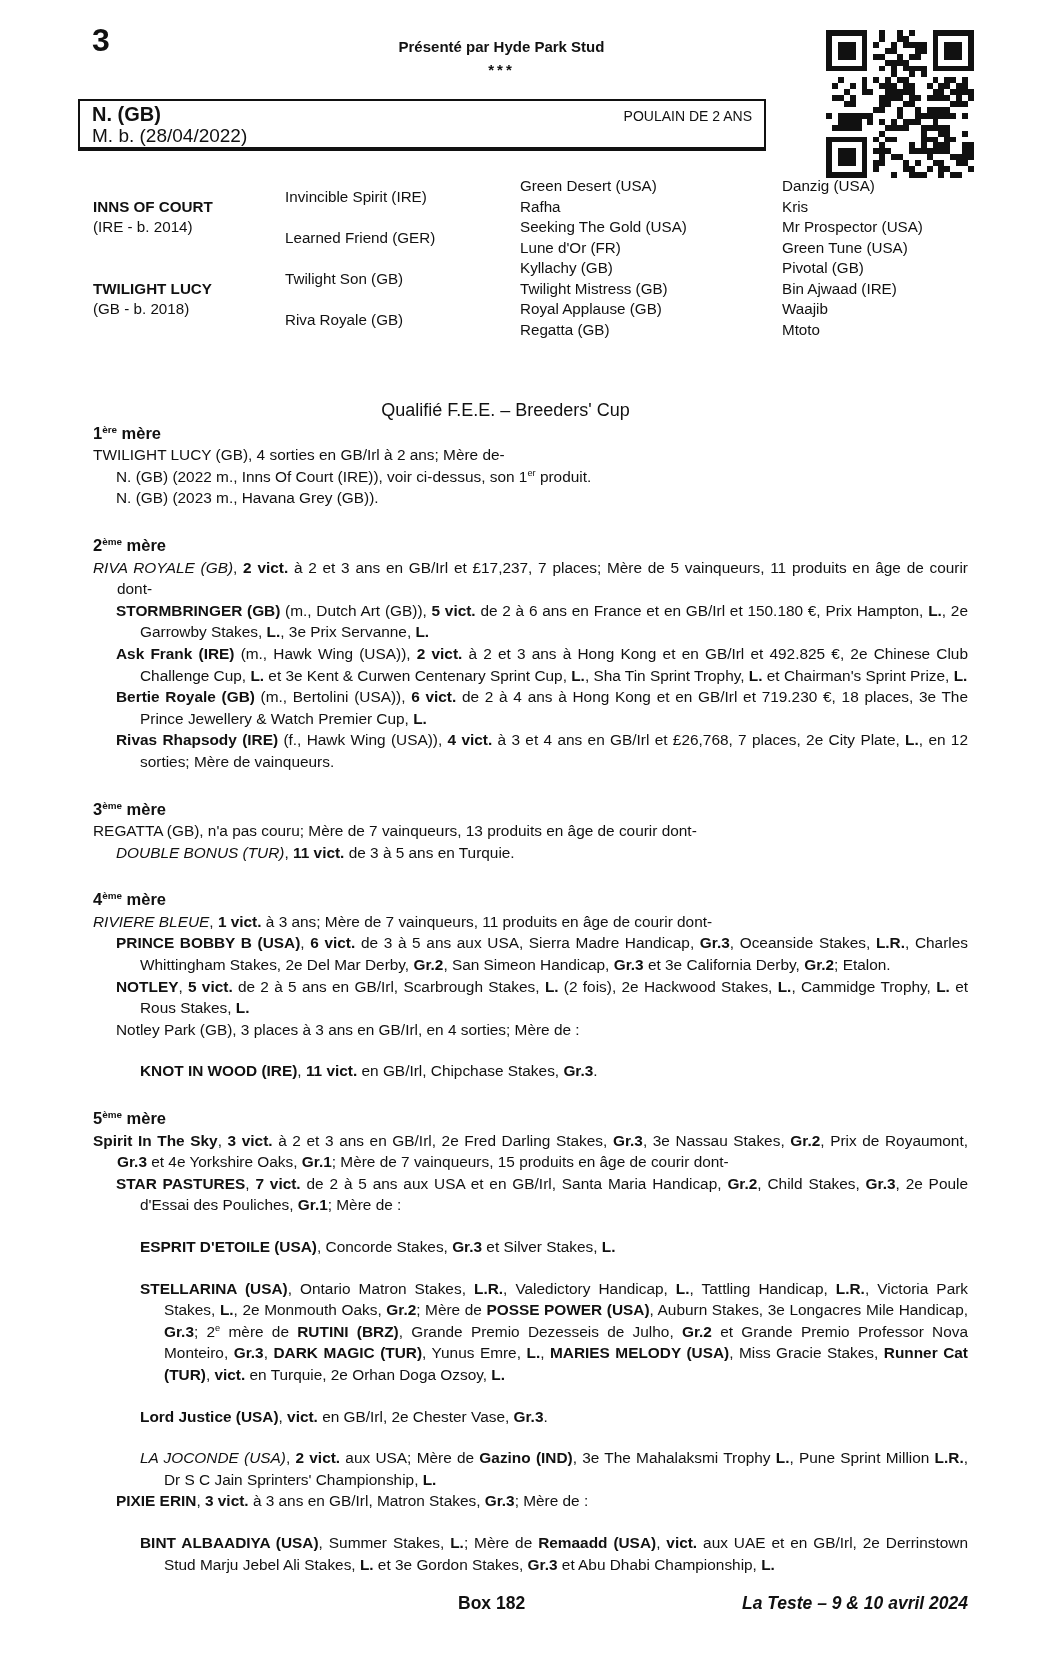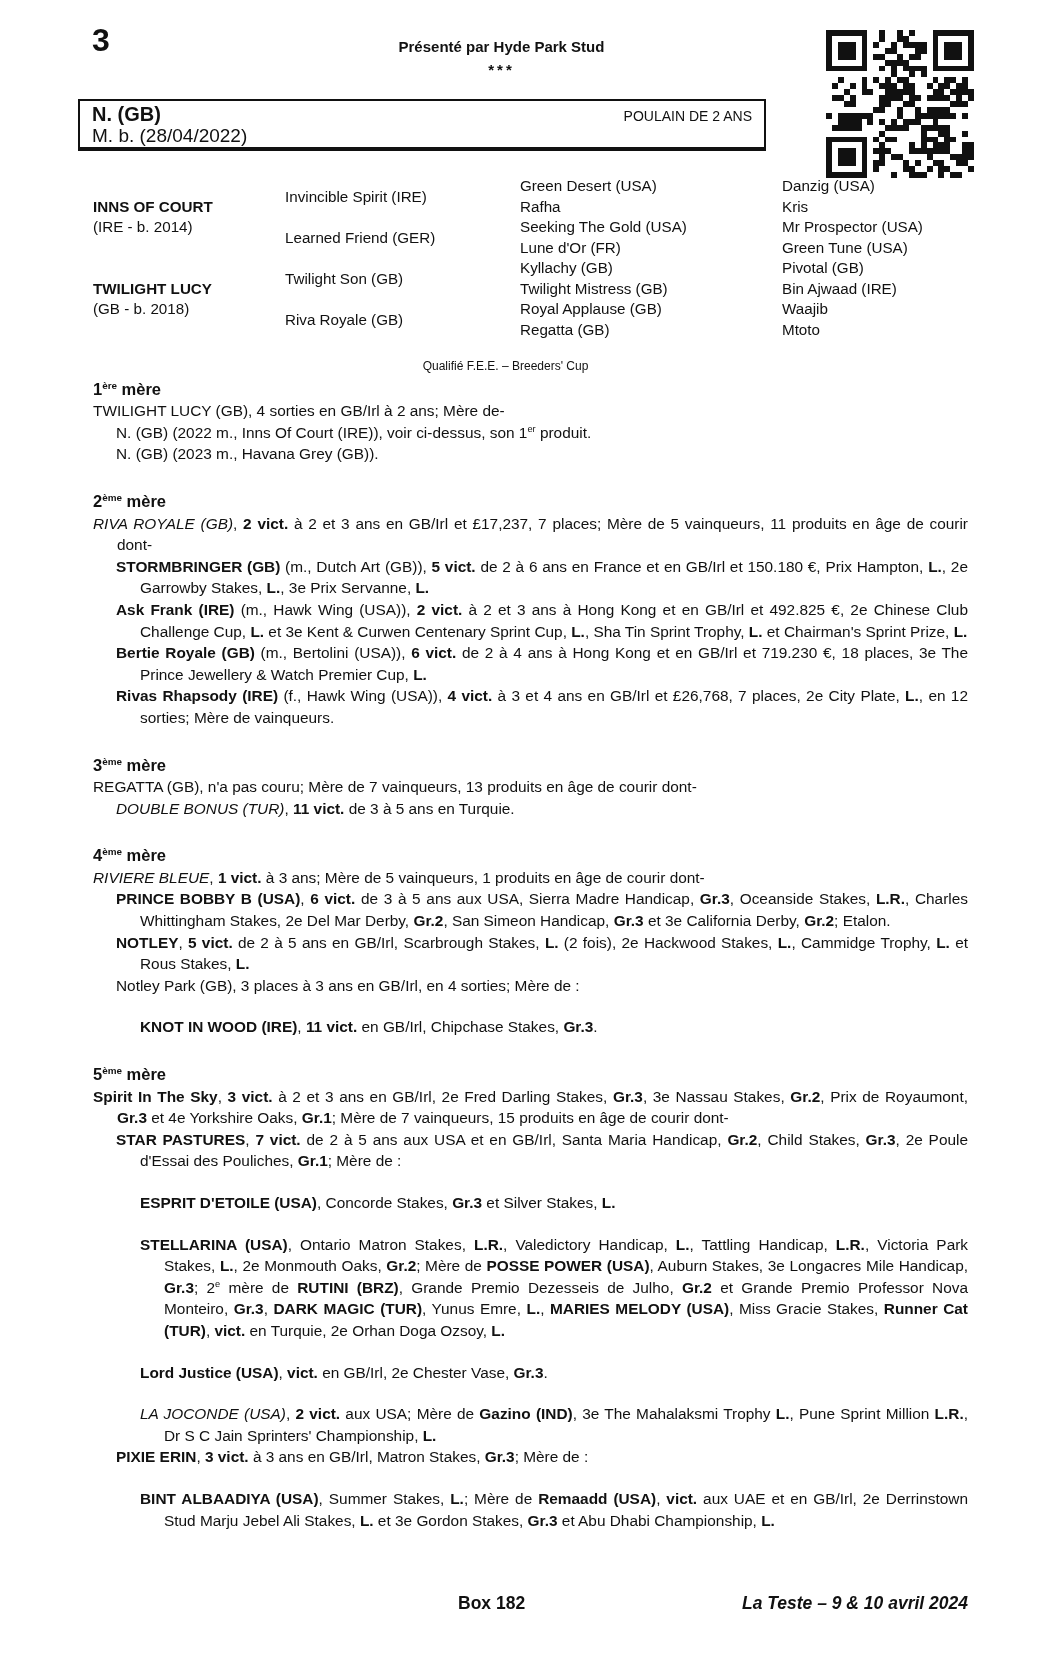--- a/index.html
+++ b/index.html
@@ -16,21 +16,21 @@
   .qr{position:absolute;left:826px;top:30px;width:148px;height:148px;}
   .ped{position:absolute;left:93px;top:176px;width:875px;display:grid;
        grid-template-columns:192px 235px 262px 1fr;grid-auto-rows:20.5px;font-size:15.2px;}
   .g1{grid-column:1;grid-row:span 4;display:flex;flex-direction:column;justify-content:center;}
   .g1 .nm{font-weight:bold;line-height:20px;}
   .g1 .dt{line-height:20px;}
   .g2{grid-column:2;grid-row:span 2;display:flex;align-items:center;}
   .g3{grid-column:3;line-height:20.5px;}
   .g4{grid-column:4;line-height:20.5px;}
   .main{position:absolute;left:93px;top:356px;width:875px;font-size:15.4px;line-height:21.6px;text-align:justify;}
-  .quali{text-align:center;padding-right:50px;font-size:12px;}
+  .quali{text-align:center;padding-right:50px;font-size:18px;margin-top:44px;}
   .sec{margin-top:26px;}
   .sec:first-of-type{margin-top:1px;}
   .sh{font-weight:bold;font-size:16.5px;line-height:21.6px;text-align:left;}
   sup{font-size:60%;vertical-align:super;line-height:0;}
   .par{margin:0;}
   .i0{padding-left:24px;text-indent:-24px;}
   .i1{padding-left:47px;text-indent:-24px;}
   .i2{padding-left:71px;text-indent:-24px;margin-top:20px;}
   .par b{font-weight:bold;}
   .par i{font-style:italic;}
@@ -413,21 +413,21 @@
         <div class="par i1"><b>Bertie Royale (GB)</b><span> (m., Bertolini (USA)), </span><b>6 vict.</b><span> de 2 à 4 ans à Hong Kong et en GB/Irl et 719.230 €, 18 places, 3e The Prince Jewellery &amp; Watch Premier Cup, </span><b>L.</b></div>
         <div class="par i1"><b>Rivas Rhapsody (IRE)</b><span> (f., Hawk Wing (USA)), </span><b>4 vict.</b><span> à 3 et 4 ans en GB/Irl et £26,768, 7 places, 2e City Plate, </span><b>L.</b><span>, en 12 sorties; Mère de vainqueurs.</span></div>
       </div>
       <div class="sec">
         <div class="sh"><span>3</span><sup>ème</sup><span> mère</span></div>
         <div class="par i0"><span>REGATTA (GB), n'a pas couru; Mère de 7 vainqueurs, 13 produits en âge de courir dont-</span></div>
         <div class="par i1"><i>DOUBLE BONUS (TUR)</i><span>, </span><b>11 vict.</b><span> de 3 à 5 ans en Turquie.</span></div>
       </div>
       <div class="sec">
         <div class="sh"><span>4</span><sup>ème</sup><span> mère</span></div>
-        <div class="par i0"><i>RIVIERE BLEUE</i><span>, </span><b>1 vict.</b><span> à 3 ans; Mère de 5 vainqueurs, 1 produits en âge de courir dont-</span></div>
+        <div class="par i0"><i>RIVIERE BLEUE</i><span>, </span><b>1 vict.</b><span> à 3 ans; Mère de 7 vainqueurs, 11 produits en âge de courir dont-</span></div>
         <div class="par i1"><b>PRINCE BOBBY B (USA)</b><span>, </span><b>6 vict.</b><span> de 3 à 5 ans aux USA, Sierra Madre Handicap, </span><b>Gr.3</b><span>, Oceanside Stakes, </span><b>L.R.</b><span>, Charles Whittingham Stakes, 2e Del Mar Derby, </span><b>Gr.2</b><span>, San Simeon Handicap, </span><b>Gr.3</b><span> et 3e California Derby, </span><b>Gr.2</b><span>; Etalon.</span></div>
         <div class="par i1"><b>NOTLEY</b><span>, </span><b>5 vict.</b><span> de 2 à 5 ans en GB/Irl, Scarbrough Stakes, </span><b>L.</b><span> (2 fois), 2e Hackwood Stakes, </span><b>L.</b><span>, Cammidge Trophy, </span><b>L.</b><span> et Rous Stakes, </span><b>L.</b></div>
         <div class="par i1"><span>Notley Park (GB), 3 places à 3 ans en GB/Irl, en 4 sorties; Mère de :</span></div>
         <div class="par i2"><b>KNOT IN WOOD (IRE)</b><span>, </span><b>11 vict.</b><span> en GB/Irl, Chipchase Stakes, </span><b>Gr.3</b><span>.</span></div>
       </div>
       <div class="sec">
         <div class="sh"><span>5</span><sup>ème</sup><span> mère</span></div>
         <div class="par i0"><b>Spirit In The Sky</b><span>, </span><b>3 vict.</b><span> à 2 et 3 ans en GB/Irl, 2e Fred Darling Stakes, </span><b>Gr.3</b><span>, 3e Nassau Stakes, </span><b>Gr.2</b><span>, Prix de Royaumont, </span><b>Gr.3</b><span> et 4e Yorkshire Oaks, </span><b>Gr.1</b><span>; Mère de 7 vainqueurs, 15 produits en âge de courir dont-</span></div>
         <div class="par i1"><b>STAR PASTURES</b><span>, </span><b>7 vict.</b><span> de 2 à 5 ans aux USA et en GB/Irl, Santa Maria Handicap, </span><b>Gr.2</b><span>, Child Stakes, </span><b>Gr.3</b><span>, 2e Poule d'Essai des Pouliches, </span><b>Gr.1</b><span>; Mère de :</span></div>
         <div class="par i2"><b>ESPRIT D'ETOILE (USA)</b><span>, Concorde Stakes, </span><b>Gr.3</b><span> et Silver Stakes, </span><b>L.</b></div>

